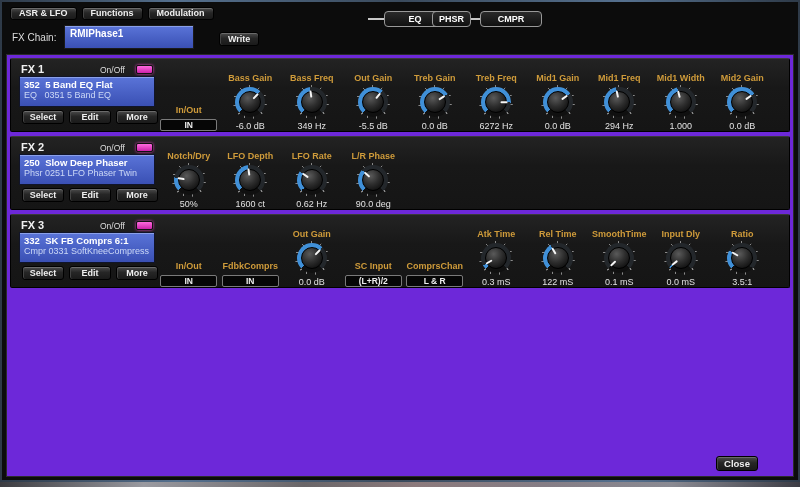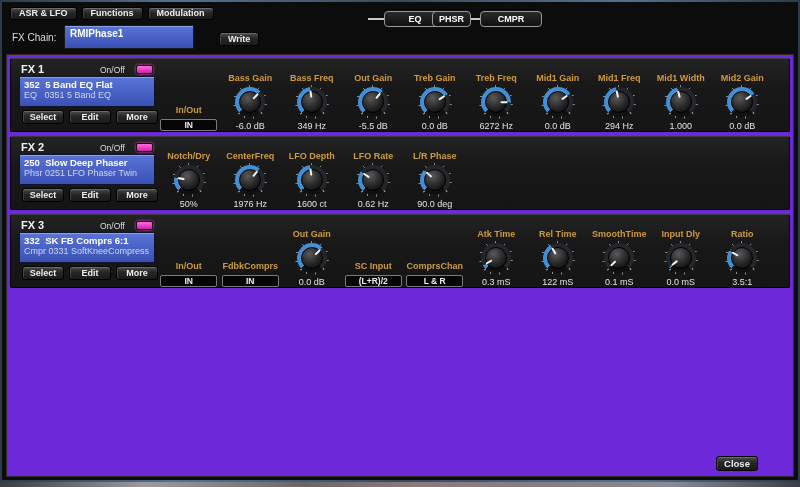--- a/index.html
+++ b/index.html
@@ -235,30 +235,20 @@
             <div class="plabel">Notch/Dry</div>
             <div class="knob" style="--angle: -80deg; --fill: 55deg;">
                 <div class="ticks"></div>
                 <div class="ring"></div>
                 <div class="face"></div>
                 <div class="pointer"></div>
               </div>
             <div class="pvalue">50%</div>
           </div>
           <div class="col">
-            <div class="plabel">CenterFreq</div>
-            <div class="knob" style="--angle: 40deg; --fill: 175deg;">
-                <div class="ticks"></div>
-                <div class="ring"></div>
-                <div class="face"></div>
-                <div class="pointer"></div>
-              </div>
-            <div class="pvalue">1976 Hz</div>
-          </div>
-          <div class="col">
             <div class="plabel">LFO Depth</div>
             <div class="knob" style="--angle: -8deg; --fill: 127deg;">
                 <div class="ticks"></div>
                 <div class="ring"></div>
                 <div class="face"></div>
                 <div class="pointer"></div>
               </div>
             <div class="pvalue">1600 ct</div>
           </div>
           <div class="col">

